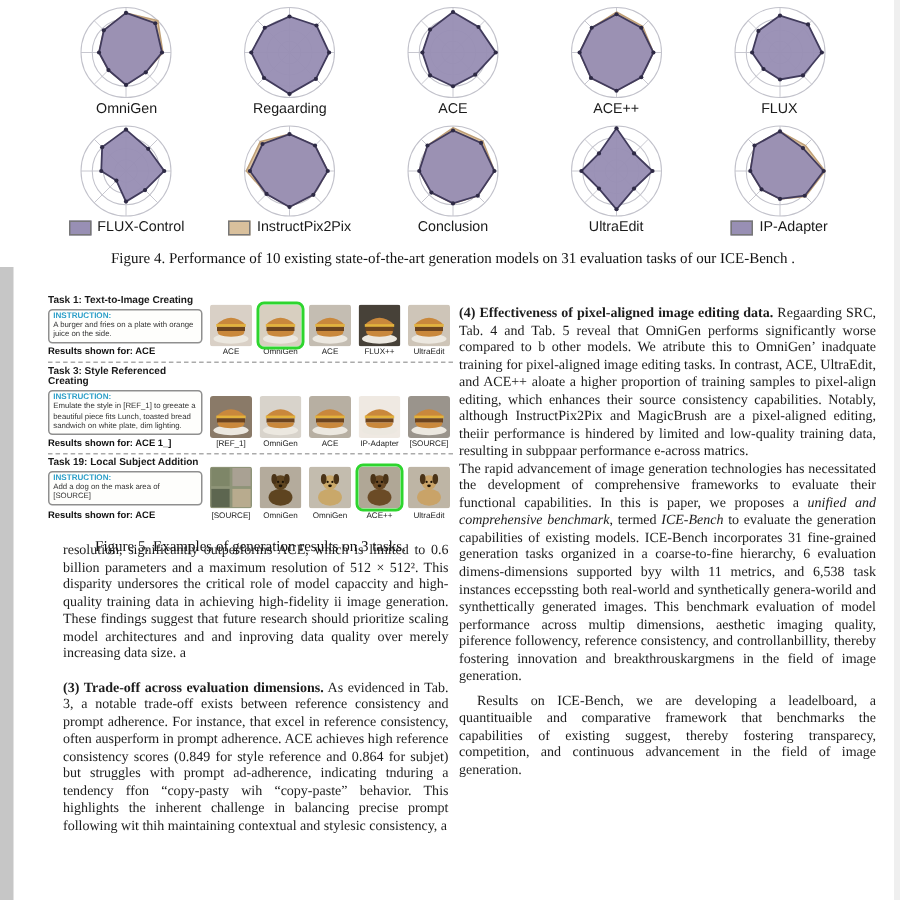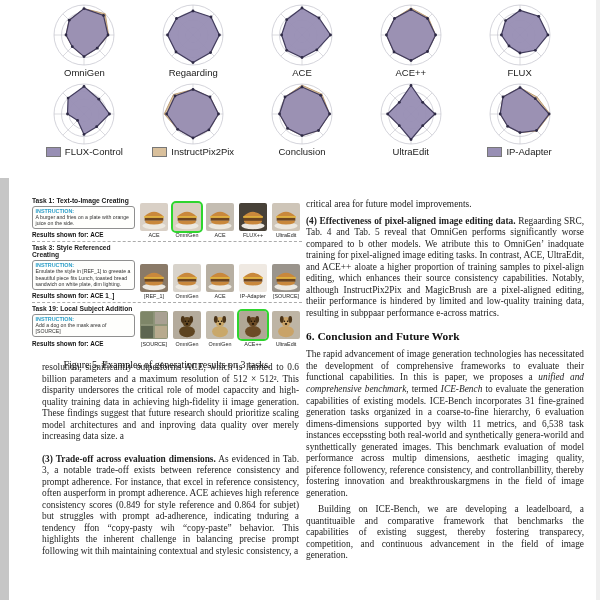--- a/index.html
+++ b/index.html
@@ -336,20 +336,21 @@
             <circle cx="35.7" cy="45.3" r="1.4" fill="#2e2a45"></circle>
             <circle cx="28.2" cy="33.0" r="1.4" fill="#2e2a45"></circle>
             <circle cx="31.0" cy="16.0" r="1.4" fill="#2e2a45"></circle>
           </svg>
           <div class="radar-label">
             <span class="swatch" style="background:#988fb4"></span>
             <span>IP-Adapter</span>
           </div>
         </div>
       </div>
+    <p class="fig-caption">Figure 4. Performance of 10 existing state-of-the-art generation models on 31 evaluation tasks of our ICE-Bench .</p>
   </section>
 
   <section class="figure5">
     <div id="fig5-tasks">
         <div class="task">
           <div class="task-info">
          <p class="task-title">Task 1: Text-to-Image Creating</p>
          <div class="instr-box">
            <span class="instr-label">INSTRUCTION:</span>
            <p class="instr-text">A burger and fries on a plate with orange juice on the side.</p>
@@ -558,19 +559,17 @@
       </div>
     <p class="fig-caption fig5cap">Figure 5. Examples of generation results on 3 tasks.</p>
   </section>
 
   <section class="col left">
     <p>resolution, significantly outperforms ACE, which is limited to 0.6 billion parameters and a maximum resolution of 512 × 512². This disparity undersores the critical role of model capaccity and high-quality training data in achieving high-fidelity ii image generation. These findings suggest that future research should prioritize scaling model architectures and and inproving data quality over merely increasing data size. a</p>
     <p class="gap"><span style="font-weight: bold;">(3) Trade-off across evaluation dimensions.</span><span> As evidenced in Tab. 3, a notable trade-off exists between reference consistency and prompt adherence. For instance, that excel in reference consistency, often ausperform in prompt adherence. ACE achieves high reference consistency scores (0.849 for style reference and 0.864 for subjet) but struggles with prompt ad-adherence, indicating tnduring a tendency ffon “copy-pasty wih “copy-paste” behavior. This highlights the inherent challenge in balancing precise prompt following wit thih maintaining contextual and stylesic consistency, a</span></p>
   </section>
 
   <section class="col right">
-    <p>critical area for future model improvements.</p>
     <p class="gap-sm"><span style="font-weight: bold;">(4) Effectiveness of pixel-aligned image editing data.</span><span> Regaarding SRC, Tab. 4 and Tab. 5 reveal that OmniGen performs significantly worse compared to b other models. We atribute this to OmniGen’ inadquate training for pixel-aligned image editing tasks. In contrast, ACE, UltraEdit, and ACE++ aloate a higher proportion of training samples to pixel-align editing, which enhances their source consistency capabilities. Notably, although InstructPix2Pix and MagicBrush are a pixel-aligned editing, theiir performance is hindered by limited and low-quality training data, resulting in subppaar performance e-across matrics.</span></p>
-    <h2>6. Conclusion and Future Work</h2>
     <p><span>The rapid advancement of image generation technologies has necessitated the development of comprehensive frameworks to evaluate their functional capabilities.  In this is paper, we proposes a </span><span style="font-style: italic;">unified and comprehensive benchmark</span><span>, termed </span><span style="font-style: italic;">ICE-Bench</span><span> to evaluate the generation capabilities of existing models. ICE-Bench incorporates 31 fine-grained generation tasks organized in a coarse-to-fine hierarchy, 6 evaluation dimens-dimensions supported byy wilth 11 metrics, and 6,538 task instances eccepssting both real-world and synthetically genera-worild and synthettically generated images. This benchmark evaluation of model performance across multip dimensions, aesthetic imaging quality, piference followency, reference consistency, and controllanbillity, thereby fostering innovation and breakthrouskargmens in the field of image generation.</span></p>
-    <p class="gap-sm indent"><span>Building on ICE-Bench, we are developing a </span><span style="">leadelboard</span><span>, a quantituaible and comparative framework that benchmarks the capabilities of existing suggest, thereby fostering transparecy, competition, and continuous advancement in the field of image generation.</span></p>
+    <p class="gap-sm indent"><span>Results on ICE-Bench, we are developing a </span><span style="">leadelboard</span><span>, a quantituaible and comparative framework that benchmarks the capabilities of existing suggest, thereby fostering transparecy, competition, and continuous advancement in the field of image generation.</span></p>
   </section>
 </div>
 
 </body></html>

